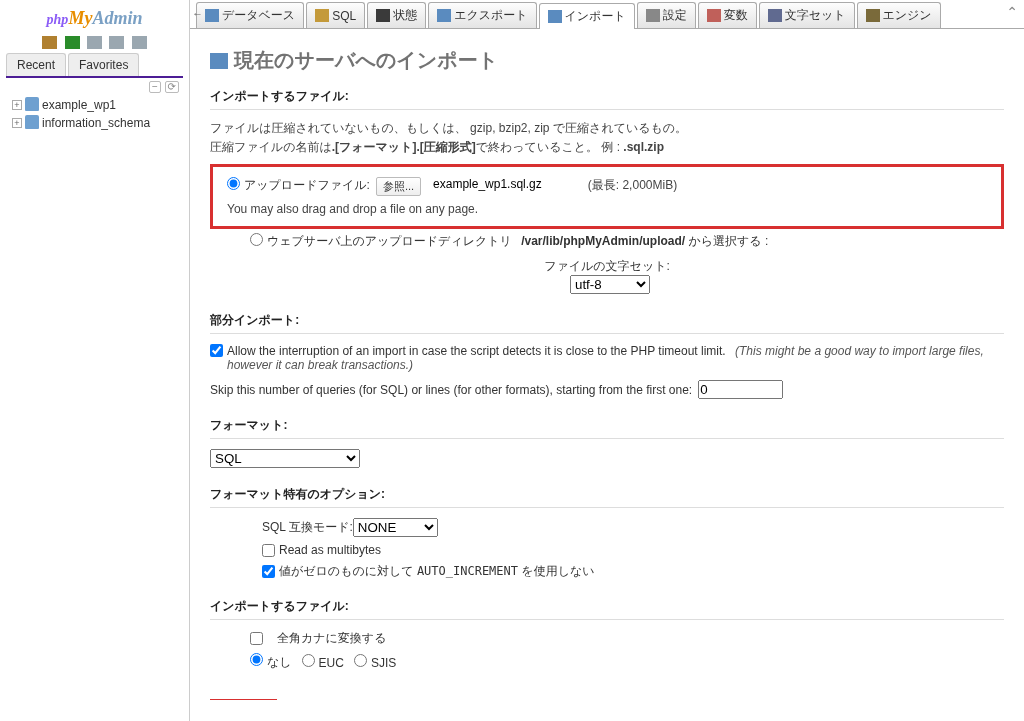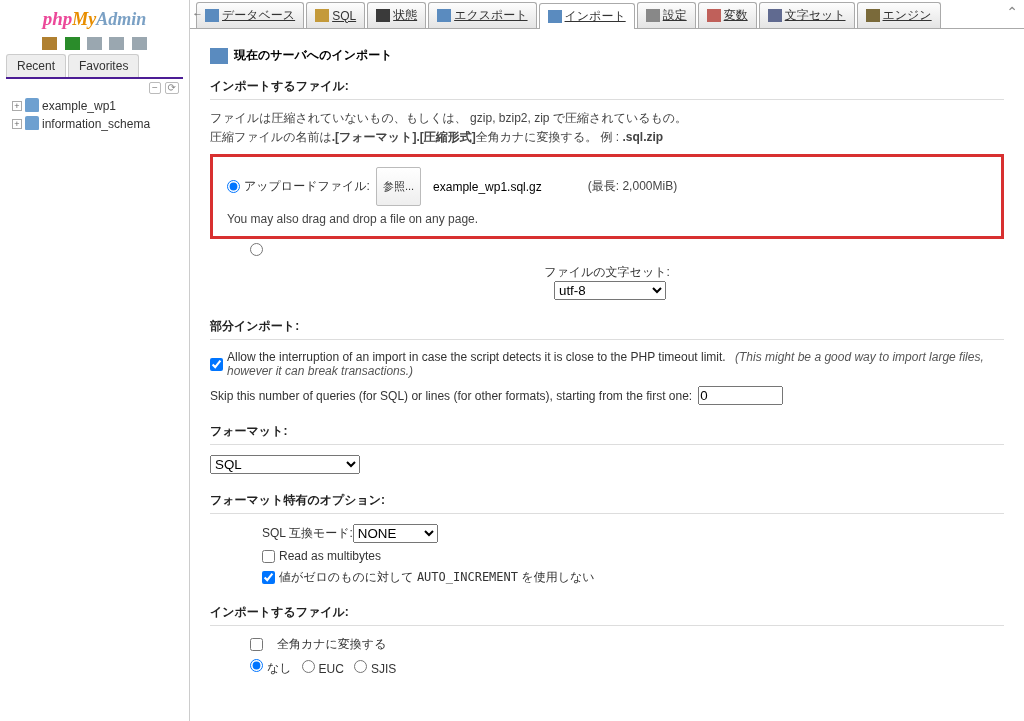--- a/index.html
+++ b/index.html
@@ -2,21 +2,21 @@
 <html><head>
 <meta charset="utf-8">
 <style>
 * { box-sizing: border-box; margin: 0; padding: 0; }
 body { font-family: "Hiragino Sans", "Meiryo", Arial, sans-serif; font-size: 12px; color: #333; background: #fff; }
 .app { display: flex; width: 1024px; height: 721px; }
 
 .sidebar { width: 190px; background: #fff; border-right: 1px solid #ccc; padding: 4px 6px; }
 .logo { text-align: center; padding: 4px 0 2px; }
 .logo-text { font-family: Georgia, serif; font-weight: bold; font-size: 18px; font-style: italic; }
-.logo-php { color: #ec4899; font-size: 19px; }
+.logo-php { color: #8b5cf6; font-size: 14px; }
 .logo-my { color: #e88e00; }
 .logo-admin { color: #7aa0c4; }
 .toolbar-icons { text-align: center; padding: 4px 0; }
 .toolbar-icons span { display: inline-block; width: 15px; height: 13px; margin: 0 2px; }
 .ico { display: inline-block; width: 14px; height: 13px; vertical-align: middle; }
 .ico-home { background: linear-gradient(#b08030,#b08030); }
 .ico-logout { background: #2a8c2a; }
 .ico-sql { background: #9aa7b0; }
 .ico-docs { background: #9aa7b0; }
 .ico-reload { background: #9aa7b0; }
@@ -35,54 +35,54 @@
 
 .main { flex: 1; background: #fff; overflow: hidden; position: relative; }
 .back-arrow { position:absolute; left:2px; top:6px; font-size:11px; color:#666; cursor:pointer; }
 .breadcrumb { background: #fff; border-bottom: 1px solid #ddd; padding: 4px 6px 4px 14px; display:flex; align-items:center; }
 .server-ico { display:inline-block; width:13px; height:13px; background:#8aa; margin-right:3px; }
 .breadcrumb .srv { color: #235a81; font-weight: bold; }
 .breadcrumb .srv-blur { display:inline-block; width:120px; height:14px; background:#d8e6f0; filter:blur(2px); margin-left:4px; }
 .nav-collapse { position:absolute; right:6px; top:4px; color:#888; font-size:14px; cursor:pointer; }
 
 .topnav { display: flex; border-bottom: 1px solid #aaa; padding: 2px 6px 0; background: #fff; }
-.topnav .navtab { display:flex; align-items:center; padding: 4px 8px; border: 1px solid #aaa; border-bottom: none; background: linear-gradient(#fdfdfd,#e4e4e4); border-radius: 3px 3px 0 0; margin-right: 2px; cursor: pointer; white-space: nowrap; text-decoration: underline; }
+.topnav .navtab { display:flex; align-items:center; padding: 4px 8px; border: 1px solid #aaa; border-bottom: none; background: linear-gradient(#fdfdfd,#e4e4e4); border-radius: 3px 3px 0 0; margin-right: 2px; cursor: pointer; white-space: nowrap; }
 .topnav .navtab.active { background: #fff; position:relative; top:1px; }
 .nav-ico { display:inline-block; width:14px; height:13px; margin-right:3px; background:#888; }
 .ni-db { background:#5a8bbf; }
 .ni-sql { background:#c49a3a; }
 .ni-status { background:#3a3a3a; }
 .ni-export { background:#5a8bbf; }
 .ni-import { background:#5a8bbf; }
 .ni-settings { background:#888; }
 .ni-vars { background:#c0605a; }
 .ni-charset { background:#606a90; }
 .ni-engine { background:#7a6a3a; }
 
 .content { padding: 12px 20px 20px; overflow-y:auto; height: calc(100% - 50px); }
-h2.page-title { font-size: 12px; font-weight: bold; color: #000000; padding: 6px 0 14px; display:flex; align-items:center; }
+h2.page-title { font-size: 20px; font-weight: bold; color: #737373; padding: 6px 0 14px; display:flex; align-items:center; }
 h2.page-title .ico-import { display:inline-block; width:18px; height:16px; background:#5a8bbf; margin-right:6px; }
 
 .section { margin-bottom: 18px; }
 .section-head { font-weight: bold; padding-bottom: 4px; border-bottom: 1px solid #ddd; margin-bottom: 10px; color:#222; }
 
 .desc { color: #444; margin-bottom: 2px; }
 .desc .b { font-weight: bold; }
 
 .upload-box { border: 3px solid #d83030; padding: 10px 14px; margin: 8px 0 4px; }
-.row { display: flex; align-items: center; margin-bottom: 6px; }
+.row { display: flex; align-items: flex-start; margin-bottom: 6px; }
 .row label, .row span { margin-right: 6px; }
 .radio, .check { margin-right: 4px; }
-.filebtn { border:1px solid #bbb; background:linear-gradient(#fff,#eee); padding:11px 6px; border-radius:2px; cursor:pointer; font-size:11px; }
+.filebtn { border:1px solid #bbb; background:linear-gradient(#fff,#eee); padding:1px 6px; border-radius:2px; cursor:pointer; font-size:11px; }
 .filename { margin-left: 6px; color:#000000; }
 .maxsize { margin-left: 40px; color:#444; }
 .hint { color: #444; }
 
 .charset-row { display:flex; align-items:center; margin-top:8px;flex-direction:column; }
-.charset-row select { margin-left: 6px; width: 112px; }
+.charset-row select { margin-left: 6px; width: 80px; }
 
 .italic { font-style: italic; color:#555; }
 .skip-row { margin-top: 8px; display:flex; align-items:center; }
 .skip-row input[type=number] { width:85px; margin-left:6px; }
 
 .format-select { width: 150px; }
 
 .opt-row { display:flex; align-items:center; margin-bottom:6px; padding-left: 52px; }
 .opt-row label { margin-right: 0; }
 .opt-row select { width: 85px; }
@@ -180,36 +180,39 @@
       <h2 class="page-title">
         <span class="ico-import"></span>
         <span>現在のサーバへのインポート</span>
       </h2>
 
       
       <div class="section">
         <div class="section-head">インポートするファイル:</div>
         <div class="desc">ファイルは圧縮されていないもの、もしくは、 gzip, bzip2, zip で圧縮されているもの。</div>
         <div class="desc">
-          <span>圧縮ファイルの名前は</span><span class="b">.[フォーマット].[圧縮形式]</span><span>全角カナに変換する。 例 : </span><span class="b">.sql.zip</span>
+          <span>圧縮ファイルの名前は</span><span class="b">.[フォーマット].[圧縮形式]</span><span>で終わっていること。 例 : </span><span class="b">.sql.zip</span>
         </div>
 
         <div class="upload-box">
           <div class="row">
             <input type="radio" class="radio" name="filesrc" checked="" style="">
             <span>アップロードファイル:</span>
             <span class="filebtn">参照...</span>
             <span class="filename">example_wp1.sql.gz</span>
             <span class="maxsize">(最長: 2,000MiB)</span>
           </div>
           <div class="hint">You may also drag and drop a file on any page.</div>
         </div>
 
         <div class="row" style="padding-left:40px;">
           <input type="radio" class="radio" name="filesrc" style="">
+          <span>
+            <span>ウェブサーバ上のアップロードディレクトリ </span><b>/var/lib/phpMyAdmin/upload/</b><span> から選択する :</span>
+          </span>
         </div>
 
         <div class="charset-row">
           <span>ファイルの文字セット:</span>
           <select>
             <option>utf-8</option>
           </select>
         </div>
       </div>
 

